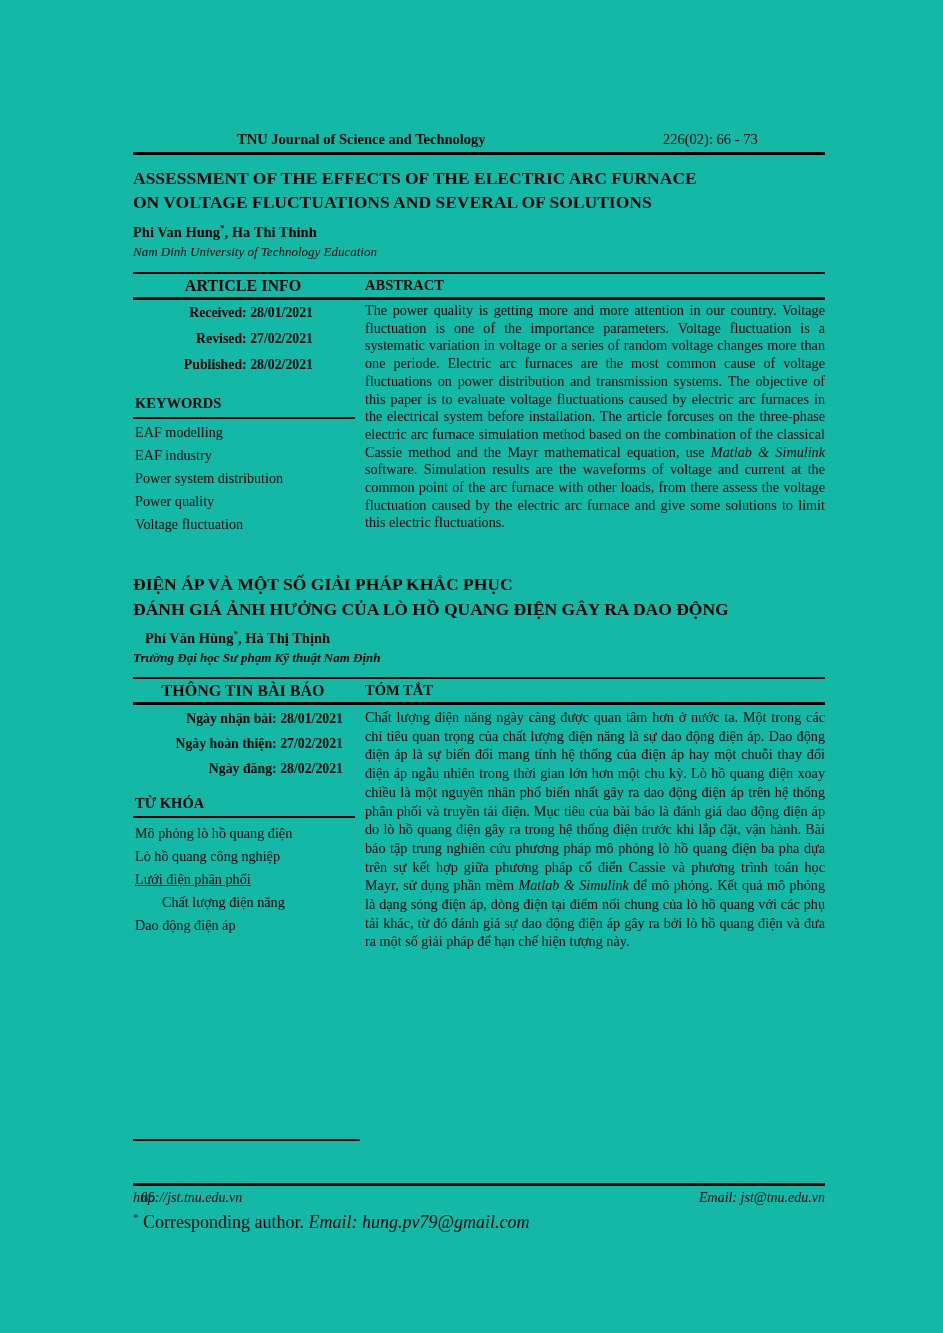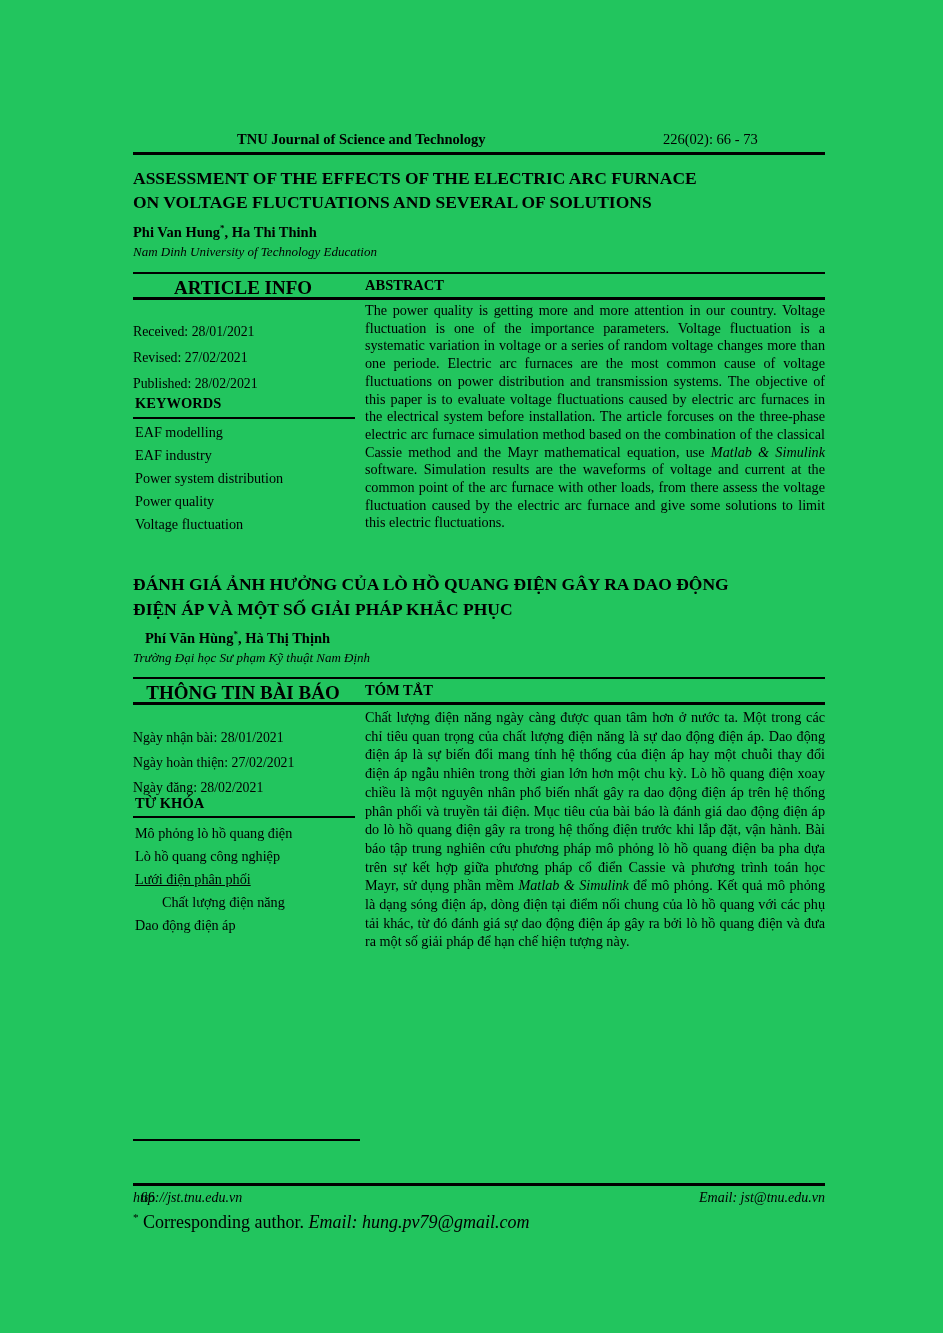--- a/index.html
+++ b/index.html
@@ -2,44 +2,44 @@
 <html><head>
 <meta charset="utf-8">
 <style>
   * { margin:0; padding:0; box-sizing:border-box; }
   html,body { background:#ffffff; }
   body {
     width:943px; height:1333px;
     font-family:"Liberation Serif", serif;
     color:#000;
   }
-  .page { position:relative; width:943px; height:1333px; background:#22c55e; overflow:hidden; }
+  .page { position:relative; width:943px; height:1333px; background:#14b8a6; overflow:hidden; }
   .content { position:absolute; left:133px; top:0; width:692px; height:100%; }
   .rule { position:absolute; background:#000; }
 
   
   .journal-name { position:absolute; top:131px; left:104px; font-size:14.5px; font-weight:bold; white-space:nowrap; }
   .journal-issue { position:absolute; top:131px; left:530px; font-size:14.5px; white-space:nowrap; }
   .header-rule { top:152px; left:0; width:692px; height:3px; }
 
   
   .title-en { position:absolute; top:166px; left:0; width:660px; font-size:17.5px; font-weight:bold; line-height:24px; }
   .authors { position:absolute; font-size:14.5px; font-weight:bold; white-space:nowrap; }
   .authors-en { top:224px; left:0; }
   .affiliation { position:absolute; font-size:13px; font-style:italic; white-space:nowrap; }
   .affil-en { top:244px; left:0; }
 
   .info-table { position:absolute; left:0; width:692px; }
   .table-en { top:272px; height:290px; }
   .table-vn { top:677px; height:320px; }
   .t-rule-top { top:0; left:0; width:692px; height:2px; }
   .t-rule-mid { top:25px; left:0; width:692px; height:3px; }
-  .t-head-left { position:absolute; top:5px; left:0; width:220px; text-align:center; font-weight:bold; font-size:19px; }
+  .t-head-left { position:absolute; top:5px; left:0; width:220px; text-align:center; font-weight:bold; font-size:16px; }
   .t-head-right { position:absolute; top:5px; left:232px; font-weight:bold; font-size:14.5px; }
-  .date-row { position:absolute; left:0; width:220px; font-weight:normal; font-size:13.8px; white-space:nowrap;margin-top:19px; }
+  .date-row { position:absolute; left:0; width:220px; text-align:right; font-weight:bold; font-size:13.8px; white-space:nowrap; }
   .table-en .date-row { padding-right:40px; }
   .table-vn .date-row { padding-right:10px; }
   .d0 { top:33px; } .d1 { top:59px; } .d2 { top:85px; }
   .table-vn .d0 { top:34px; } .table-vn .d1 { top:59px; } .table-vn .d2 { top:84px; }
   .kw-head { position:absolute; left:2px; font-weight:bold; font-size:14.5px; }
   .table-en .kw-head { top:123px; }
   .table-vn .kw-head { top:118px; }
   .kw-rule { left:0; width:222px; height:2px; }
   .table-en .kw-rule { top:145px; }
   .table-vn .kw-rule { top:139px; }
@@ -48,21 +48,21 @@
   .table-en .k3 { top:221px; } .table-en .k4 { top:244px; }
   .table-vn .k0 { top:148px; } .table-vn .k1 { top:171px; } .table-vn .k2 { top:194px;text-decoration:underline; }
   .table-vn .k3 { top:217px;margin-left:27px; } .table-vn .k4 { top:240px; }
   .abstract { position:absolute; left:232px; width:460px; font-size:14.2px; text-align:justify; }
   .abstract-en { top:30px; line-height:17.7px; }
   .abstract-vn { top:31px; line-height:18.7px; }
 
   
   .title-vn { position:absolute; top:572px; left:0; width:680px; font-size:17.5px; font-weight:bold; line-height:25px; }
   .authors-vn { top:630px; left:0;margin-left:12px; }
-  .affil-vn { top:650px; left:0; }
+  .affil-vn { top:650px; left:0;font-weight:bold; }
 
   
   .footnote-rule { top:1139px; left:0; width:227px; height:2px; }
   .footnote { position:absolute; top:1212px; left:0; font-size:18px; white-space:nowrap; }
   .footer-rule { top:1183px; left:0; width:692px; height:2.5px; }
   .footer { position:absolute; top:1190px; left:0; width:692px; height:20px; font-size:14px; }
   .footer-left { position:absolute; left:0; font-style:italic; white-space:nowrap; }
   .footer-center { position:absolute; left:8px; width:692px; text-align:left; }
   .footer-right { position:absolute; right:0; font-style:italic; white-space:nowrap; }
 
@@ -100,22 +100,22 @@
       <div class="kw-item k0">EAF modelling</div>
       <div class="kw-item k1">EAF industry</div>
       <div class="kw-item k2">Power system distribution</div>
       <div class="kw-item k3">Power quality</div>
       <div class="kw-item k4">Voltage fluctuation</div>
 
       <div class="abstract abstract-en"><span>The power quality is getting more and more attention in our country. Voltage fluctuation is one of the importance parameters. Voltage fluctuation is a systematic variation in voltage or a series of random voltage changes more than one periode. Electric arc furnaces are the most common cause of voltage fluctuations on power distribution and transmission systems. The objective of this paper is to evaluate voltage fluctuations caused by electric arc furnaces in the electrical system before installation. The article forcuses on the three-phase electric arc furnace simulation method based on the combination of the classical Cassie method and the Mayr mathematical equation, use </span><span style="font-style: italic;">Matlab &amp; Simulink</span><span> software. Simulation results are the waveforms of voltage and current at the common point of the arc furnace with other loads, from there assess the voltage fluctuation caused by the electric arc furnace and give some solutions to limit this electric fluctuations.</span></div>
     </div>
 
     <div class="title-vn">
+      <div>ĐIỆN ÁP VÀ MỘT SỐ GIẢI PHÁP KHẮC PHỤC</div>
       <div>ĐÁNH GIÁ ẢNH HƯỞNG CỦA LÒ HỒ QUANG ĐIỆN GÂY RA DAO ĐỘNG</div>
-      <div>ĐIỆN ÁP VÀ MỘT SỐ GIẢI PHÁP KHẮC PHỤC</div>
     </div>
     <div class="authors authors-vn"><span>Phí Văn Hùng</span><sup>*</sup><span>, Hà Thị Thịnh</span></div>
     <div class="affiliation affil-vn">Trường Đại học Sư phạm Kỹ thuật Nam Định</div>
 
     <div class="info-table table-vn">
       <div class="rule t-rule-top"></div>
       <div class="t-head-left">THÔNG TIN BÀI BÁO</div>
       <div class="t-head-right">TÓM TẮT</div>
       <div class="rule t-rule-mid"></div>
 

